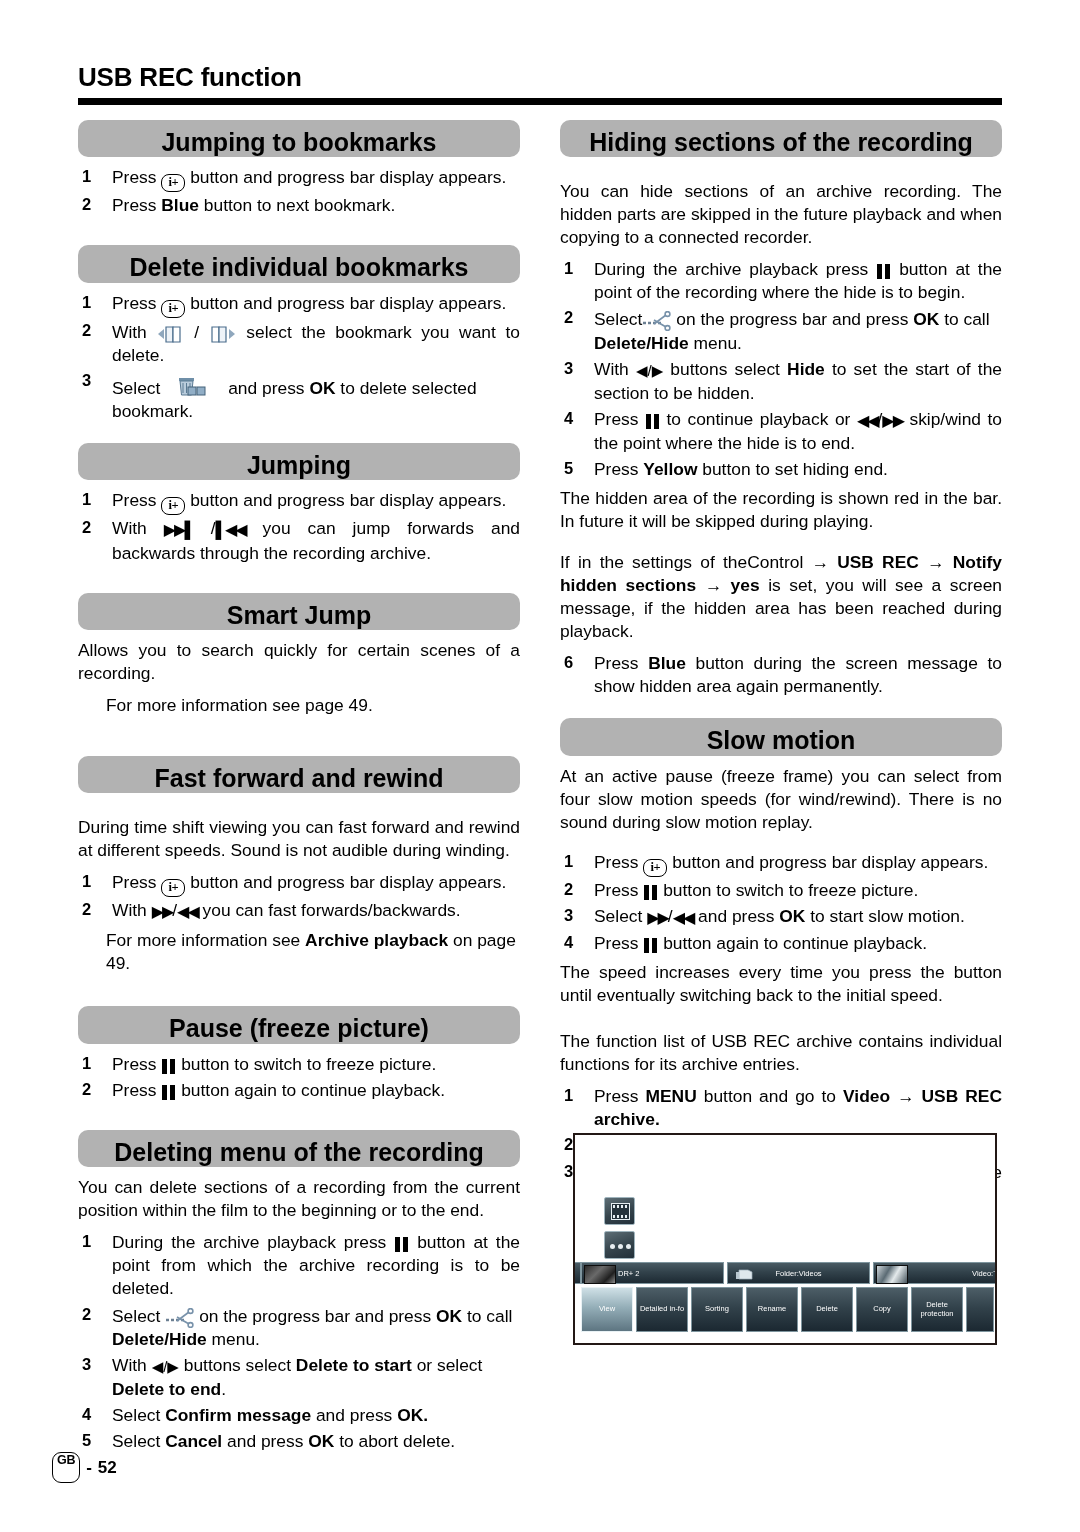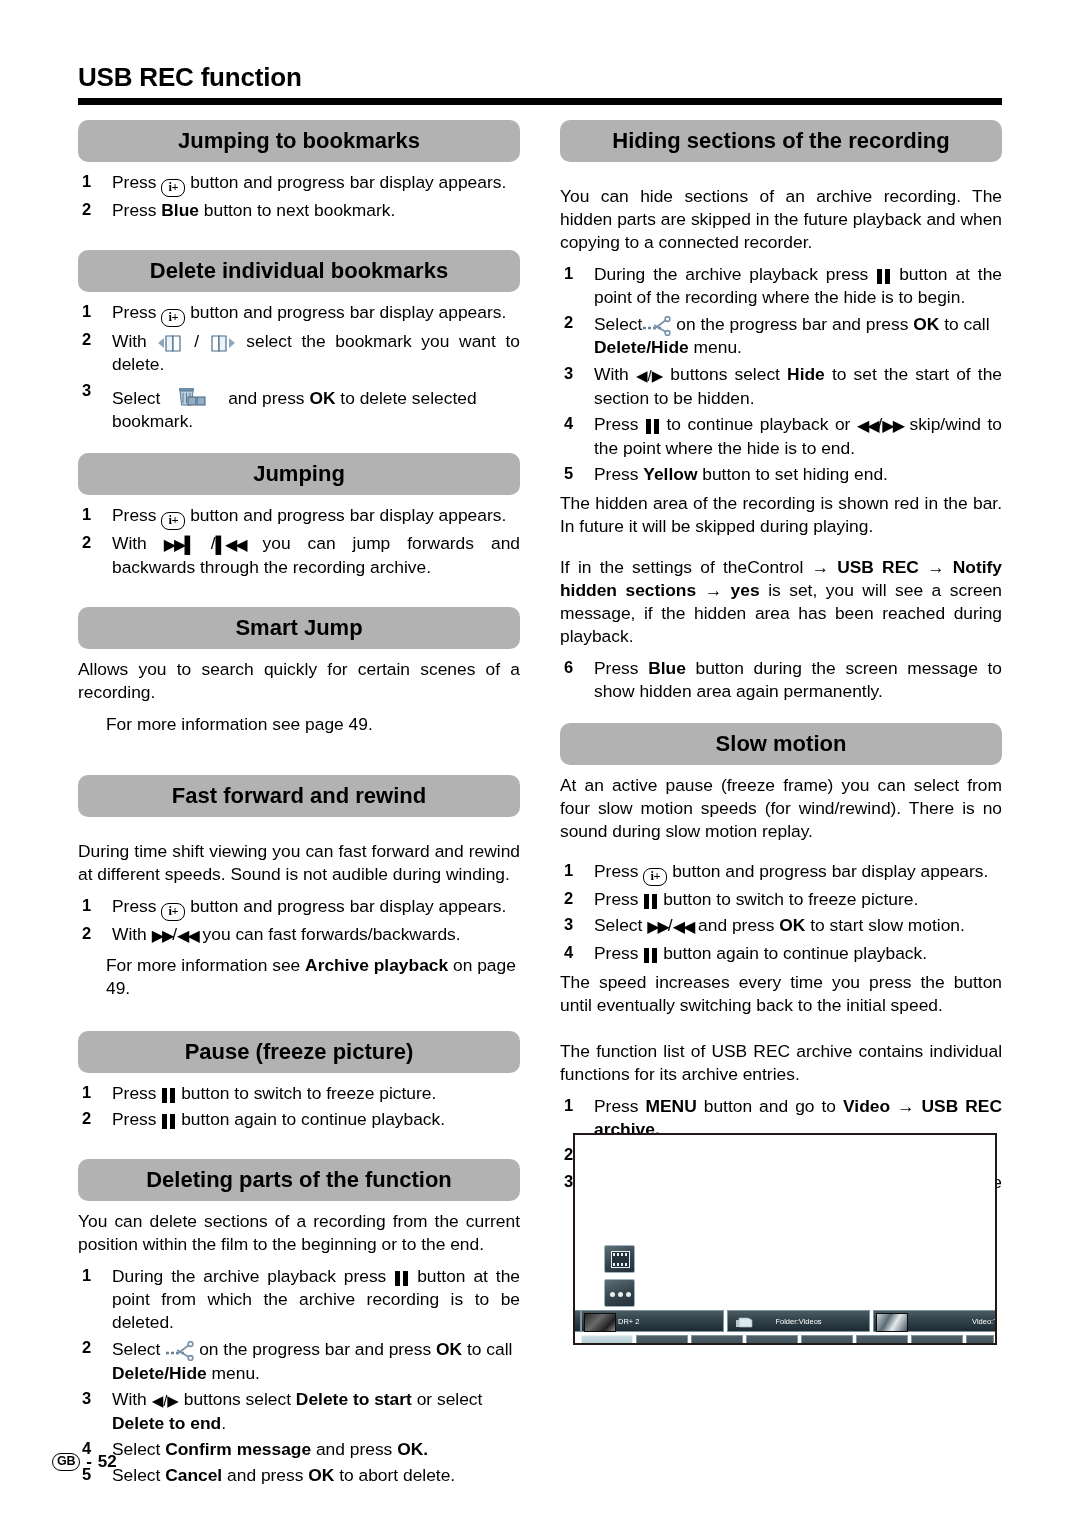--- a/index.html
+++ b/index.html
@@ -47,22 +47,22 @@
     gap: 40px;
   }
   .col {
     width: 442px;
   }
   .sec-head {
     background: #b2b2b2;
     border-radius: 10px;
     text-align: center;
     font-weight: bold;
-    font-size: 22px;
-    padding: 9px 6px 10px 6px;
+    font-size: 25px;
+    padding: 9px 6px 2px 6px;
     margin: 0 0 9px 0;
     line-height: 1.05;
     color: #000;
   }
   .gap-s { height: 14px; }
   .gap-m { height: 22px; }
   .gap-l { height: 30px; }
   p.body {
     margin: 0 0 9px 0;
     font-size: 17.4px;
@@ -162,21 +162,21 @@
     position: absolute;
     left: 573px;
     top: 1133px;
     width: 424px;
     height: 212px;
     border: 2.5px solid #231815;
     background: #ffffff;
     box-sizing: border-box;
     overflow: hidden;
   }
-  .tv-inner { position: absolute; inset: 0; margin-top: 48px; }
+  .tv-inner { position: absolute; inset: 0; }
   .tv-sidebar-btn {
     position: absolute;
     width: 31px; height: 28px;
     background: linear-gradient(160deg,#5d6e76 0%, #35444c 55%, #22303a 100%);
     border: 1px solid #9fb4bd;
     border-radius: 2px;
     box-sizing: border-box;
   }
   .tv-film { left: 29px; top: 62px; }
   .tv-dots { left: 29px; top: 96px; }
@@ -278,21 +278,21 @@
     display: flex;
     align-items: center;
     gap: 6px;
   }
   .gb-badge {
     display: inline-block;
     border: 1.8px solid #000;
     border-radius: 9px;
     font-size: 12.5px;
     font-weight: bold;
-    padding: 1px 4px 1px 4px;
+    padding: 1px 4px 15px 4px;
     line-height: 1.05;
     letter-spacing: -0.3px;
   }
 </style>
 </head>
 <body>
 
 <div class="page">
 
   <div class="page-title">USB REC function</div>
@@ -359,21 +359,21 @@
       <div class="gap-m"></div>
 
       <div class="sec-head">Pause (freeze picture)</div>
       <ol class="steps">
         <li class="nojust"><span class="num">1</span><span>Press <span class="ic ic-pause"></span> button to switch to freeze picture.</span></li>
         <li class="nojust"><span class="num">2</span><span>Press <span class="ic ic-pause"></span> button again to continue playback.</span></li>
       </ol>
 
       <div class="gap-m"></div>
 
-      <div class="sec-head">Deleting parts of the function</div>
+      <div class="sec-head">Deleting menu of the recording</div>
       <p class="body">You can delete sections of a recording from the current position within the film to the beginning or to the end.</p>
       <ol class="steps">
         <li><span class="num">1</span><span>During the archive playback press <span class="ic ic-pause"></span> button at the point from which the archive recording is to be deleted.</span></li>
         <li class="nojust"><span class="num">2</span><span>Select <span class="ic ic-scissor"><svg width="34" height="20" viewBox="0 0 34 20">
                   <line x1="1" y1="12" x2="20" y2="12" stroke="#6b7f92" stroke-width="2.5" stroke-dasharray="3 2"></line>
                   <g stroke="#7892aa" stroke-width="1.6" fill="none">
                     <line x1="12" y1="13" x2="24" y2="4"></line>
                     <line x1="12" y1="9" x2="24" y2="16"></line>
                     <circle cx="25.5" cy="3" r="2.4"></circle>
                     <circle cx="25.5" cy="17" r="2.4"></circle>

